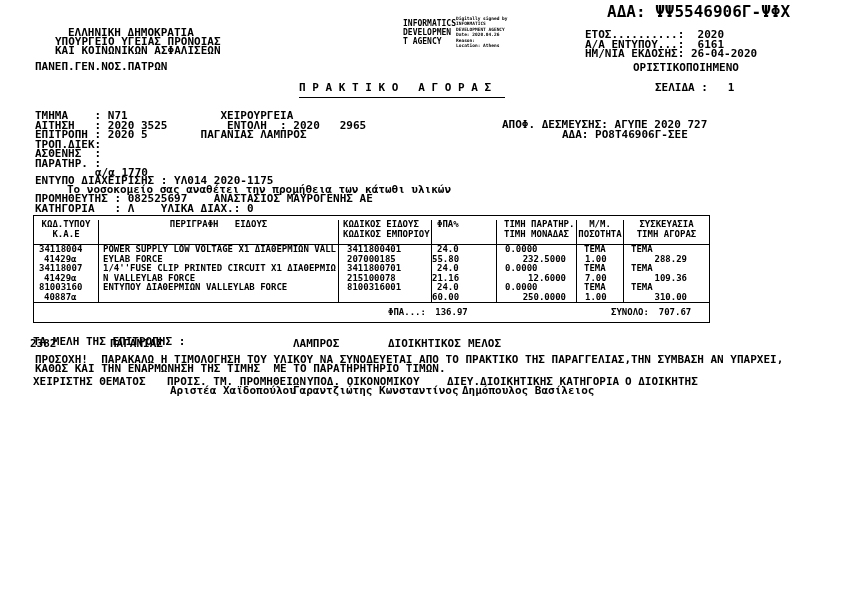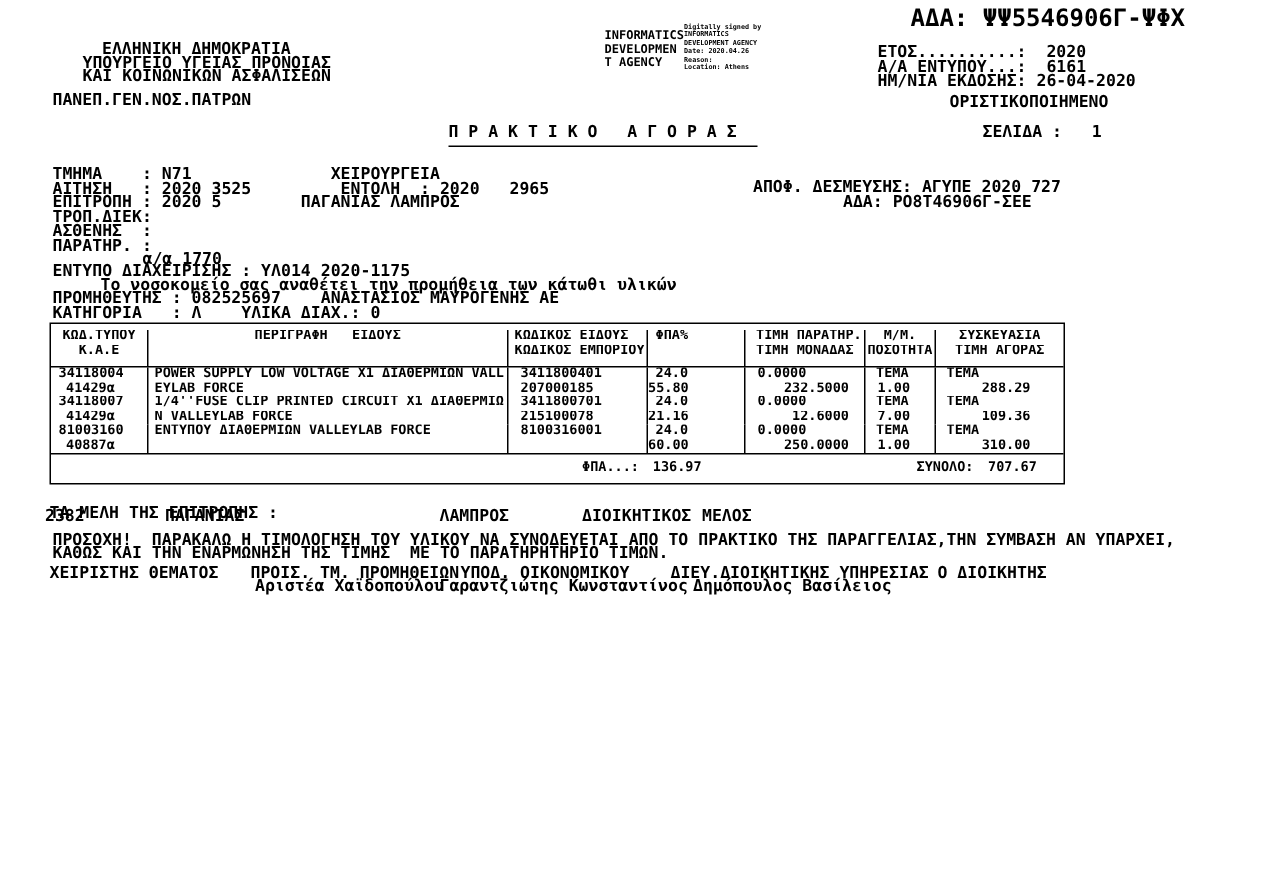--- a/index.html
+++ b/index.html
@@ -217,17 +217,17 @@
   <div class="ln" style="left:468px;top:338px;">ΜΕΛΟΣ</div>
 
   <div class="ln" style="left:35px;top:354px;">ΠΡΟΣΟΧΗ!  ΠΑΡΑΚΑΛΩ Η ΤΙΜΟΛΟΓΗΣΗ ΤΟΥ ΥΛΙΚΟΥ ΝΑ ΣΥΝΟΔΕΥΕΤΑΙ ΑΠΟ ΤΟ ΠΡΑΚΤΙΚΟ ΤΗΣ ΠΑΡΑΓΓΕΛΙΑΣ,ΤΗΝ ΣΥΜΒΑΣΗ ΑΝ ΥΠΑΡΧΕΙ,</div>
   <div class="ln" style="left:35px;top:363px;">ΚΑΘΩΣ ΚΑΙ ΤΗΝ ΕΝΑΡΜΩΝΗΣΗ ΤΗΣ ΤΙΜΗΣ  ΜΕ ΤΟ ΠΑΡΑΤΗΡΗΤΗΡΙΟ ΤΙΜΩΝ.</div>
 
   <div class="ln" style="left:33px;top:376px;">ΧΕΙΡΙΣΤΗΣ ΘΕΜΑΤΟΣ</div>
   <div class="ln" style="left:167px;top:376px;">ΠΡΟΙΣ. ΤΜ. ΠΡΟΜΗΘΕΙΩΝ</div>
   <div class="ln" style="left:170px;top:385px;">Αριστέα Χαϊδοπούλου</div>
   <div class="ln" style="left:307px;top:376px;">ΥΠΟΔ. ΟΙΚΟΝΟΜΙΚΟΥ</div>
   <div class="ln" style="left:293px;top:385px;">Γαραντζιώτης Κωνσταντίνος</div>
-  <div class="ln" style="left:447px;top:376px;">ΔΙΕΥ.ΔΙΟΙΚΗΤΙΚΗΣ ΥΠΗΡΕΣΙΑΣ</div>
+  <div class="ln" style="left:447px;top:376px;">ΔΙΕΥ.ΔΙΟΙΚΗΤΙΚΗΣ ΚΑΤΗΓΟΡΙΑ</div>
   <div class="ln" style="left:462px;top:385px;">Δημόπουλος Βασίλειος</div>
   <div class="ln" style="left:625px;top:376px;">Ο ΔΙΟΙΚΗΤΗΣ</div>
 
 </div>
 
 </body></html>

